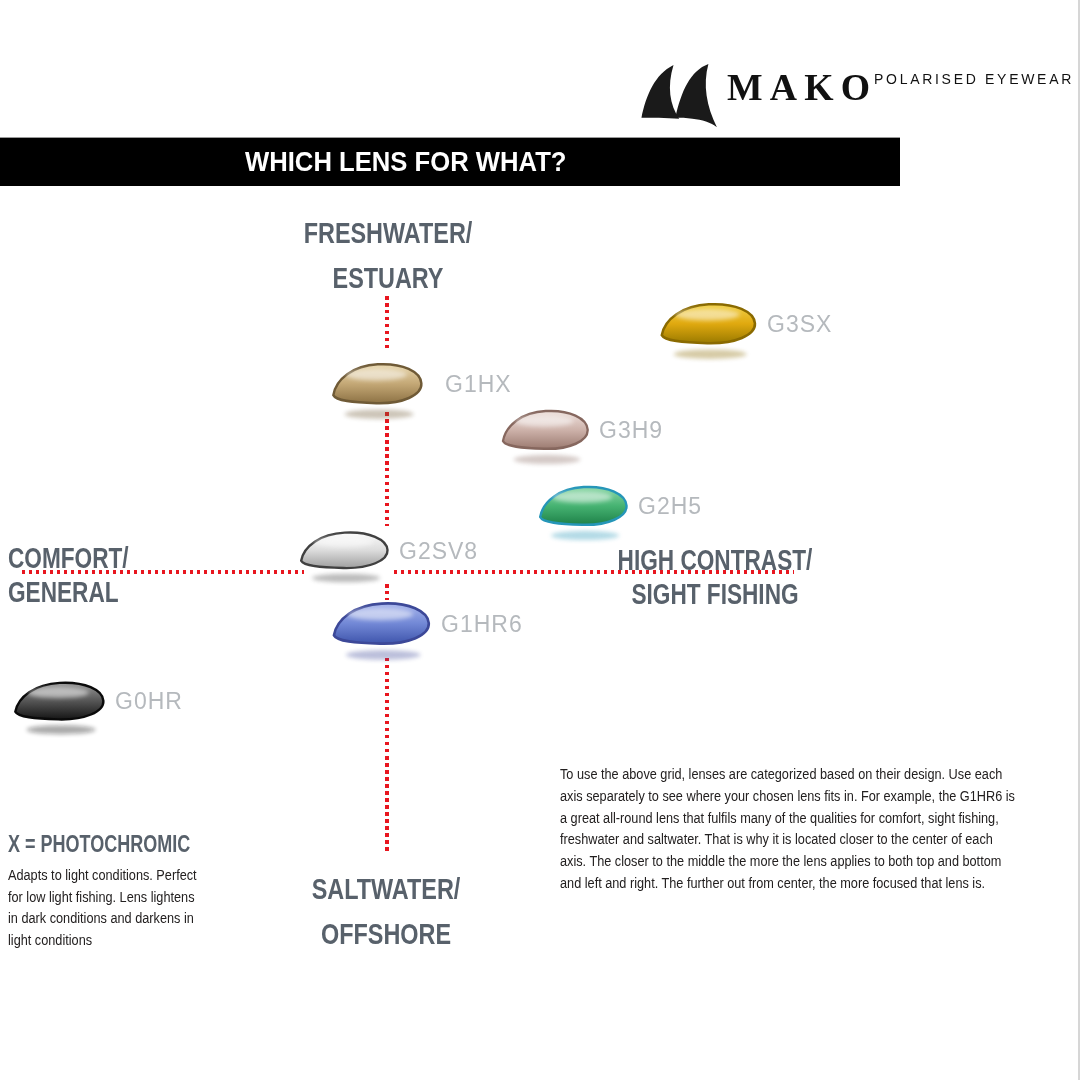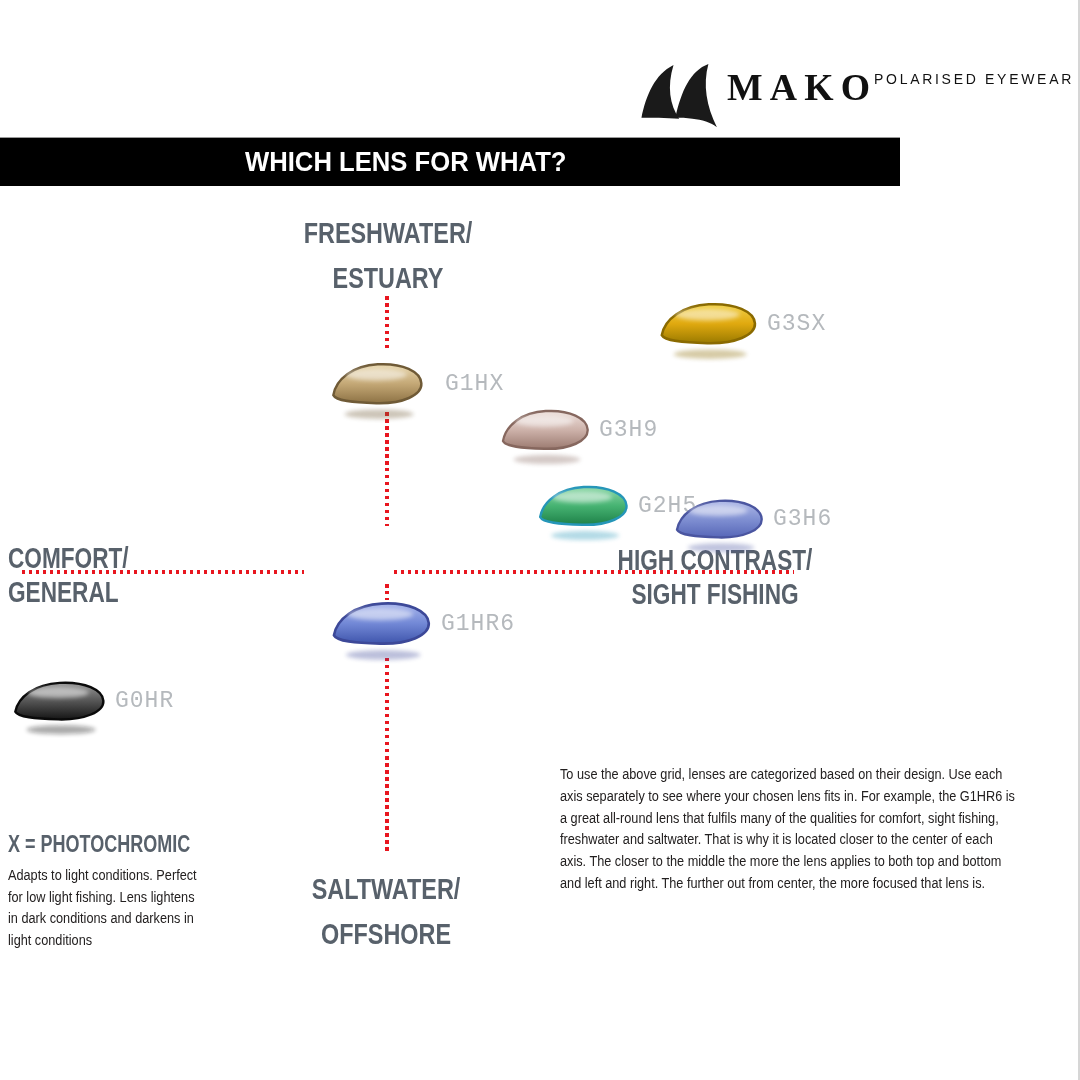--- a/index.html
+++ b/index.html
@@ -23,21 +23,21 @@
   .axis-bottom{left:236px;top:866px;width:300px;text-align:center;font-size:30px;line-height:45px;transform:scaleX(0.78);transform-origin:center top;}
   .axis-left{left:8px;top:541px;width:260px;text-align:left;font-size:29px;line-height:34px;transform:scaleX(0.78);transform-origin:left top;}
   .axis-right{left:565px;top:543px;width:300px;text-align:center;font-size:29px;line-height:34px;transform:scaleX(0.78);transform-origin:center top;}
 
   
   .dots-v{position:absolute;width:4px;background:repeating-linear-gradient(to bottom,var(--dots) 0 3.5px,transparent 3.5px 7px);}
   .dots-h{position:absolute;height:4px;background:repeating-linear-gradient(to right,var(--dots) 0 3.5px,transparent 3.5px 7px);}
 
   
   .lens-layer{position:absolute;inset:0;}
-  .lens{position:absolute;font-family:Liberation Mono, monospace;}
+  .lens{position:absolute;}
   .lens svg{display:block;}
   .lens-label{position:absolute;top:41%;transform:translateY(-50%);font-size:23px;letter-spacing:1px;color:var(--lenslabel);white-space:nowrap;}
 
   
   .photo-head{position:absolute;left:8px;top:830px;font-size:24px;font-weight:bold;color:var(--heading);transform:scaleX(0.75);transform-origin:left top;white-space:nowrap;}
   .photo-body{position:absolute;left:8px;top:864px;width:320px;font-size:15.5px;line-height:21.5px;color:var(--body);white-space:pre-line;transform:scaleX(0.82);transform-origin:left top;}
   .desc{position:absolute;left:560px;top:763px;width:640px;font-size:15.5px;line-height:21.8px;color:var(--body);white-space:pre-line;transform:scaleX(0.82);transform-origin:left top;}
 </style>
 </head>
 <body>
@@ -141,37 +141,37 @@
             <filter id="b3" x="-40%" y="-40%" width="180%" height="180%">
               <feGaussianBlur stdDeviation="3"></feGaussianBlur>
             </filter>
           </defs>
           <ellipse cx="78" cy="78" rx="50" ry="6.5" fill="#2596b8" opacity="0.35" filter="url(#b3)"></ellipse>
           <path d="M 12 52 C 16 30 40 12 76 10 C 112 8 138 20 139 36 C 140 52 112 64 74 63 C 40 62 16 60 12 52 Z" fill="url(#g3)" stroke="#2596b8" stroke-width="3.5"></path>
           <ellipse cx="74" cy="24" rx="44" ry="8" fill="#ffffff" opacity="0.5" filter="url(#b3)"></ellipse>
         </svg>
         <span class="lens-label" style="left:106px">G2H5</span>
       </div>
-      <div class="lens" style="left: 669px; top: 493.58px;">
-        <svg width="100" height="62" viewBox="0 0 150 90" preserveAspectRatio="none">
-          <defs>
-            <linearGradient id="g4" x1="0" y1="0" x2="0" y2="1">
-              <stop offset="0" stop-color="#b0bae8"></stop>
-              <stop offset="0.5" stop-color="#8090d2"></stop>
-              <stop offset="1" stop-color="#5767b8"></stop>
-            </linearGradient>
-            <filter id="b4" x="-40%" y="-40%" width="180%" height="180%">
-              <feGaussianBlur stdDeviation="3"></feGaussianBlur>
-            </filter>
-          </defs>
-          <ellipse cx="78" cy="78" rx="50" ry="6.5" fill="#4a55a0" opacity="0.35" filter="url(#b4)"></ellipse>
-          <path d="M 12 52 C 16 30 40 12 76 10 C 112 8 138 20 139 36 C 140 52 112 64 74 63 C 40 62 16 60 12 52 Z" fill="url(#g4)" stroke="#4a55a0" stroke-width="3.5"></path>
-          <ellipse cx="74" cy="24" rx="44" ry="8" fill="#ffffff" opacity="0.5" filter="url(#b4)"></ellipse>
-        </svg>
-        <span class="lens-label" style="left:104px">G3H6</span>
+      <div class="lens" style="left: 293px; top: 526.4px;">
+        <svg width="102" height="60" viewBox="0 0 150 90" preserveAspectRatio="none">
+          <defs>
+            <linearGradient id="g5" x1="0" y1="0" x2="0" y2="1">
+              <stop offset="0" stop-color="#fbfbfb"></stop>
+              <stop offset="0.5" stop-color="#dcdcdc"></stop>
+              <stop offset="1" stop-color="#9f9f9f"></stop>
+            </linearGradient>
+            <filter id="b5" x="-40%" y="-40%" width="180%" height="180%">
+              <feGaussianBlur stdDeviation="3"></feGaussianBlur>
+            </filter>
+          </defs>
+          <ellipse cx="78" cy="78" rx="50" ry="6.5" fill="#404040" opacity="0.35" filter="url(#b5)"></ellipse>
+          <path d="M 12 52 C 16 30 40 12 76 10 C 112 8 138 20 139 36 C 140 52 112 64 74 63 C 40 62 16 60 12 52 Z" fill="url(#g5)" stroke="#404040" stroke-width="3.5"></path>
+          <ellipse cx="74" cy="24" rx="44" ry="8" fill="#ffffff" opacity="0.5" filter="url(#b5)"></ellipse>
+        </svg>
+        <span class="lens-label" style="left:106px">G2SV8</span>
       </div>
       <div class="lens" style="left: 325px; top: 596.12px;">
         <svg width="112" height="68" viewBox="0 0 150 90" preserveAspectRatio="none">
           <defs>
             <linearGradient id="g6" x1="0" y1="0" x2="0" y2="1">
               <stop offset="0" stop-color="#a8b6ec"></stop>
               <stop offset="0.5" stop-color="#7288d6"></stop>
               <stop offset="1" stop-color="#3f55ac"></stop>
             </linearGradient>
             <filter id="b6" x="-40%" y="-40%" width="180%" height="180%">

